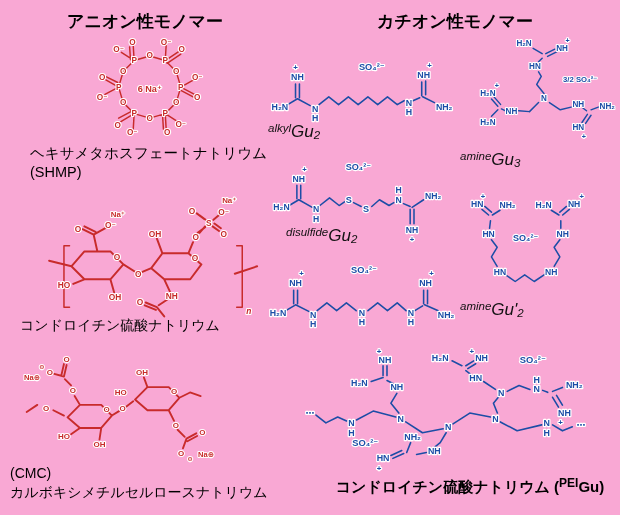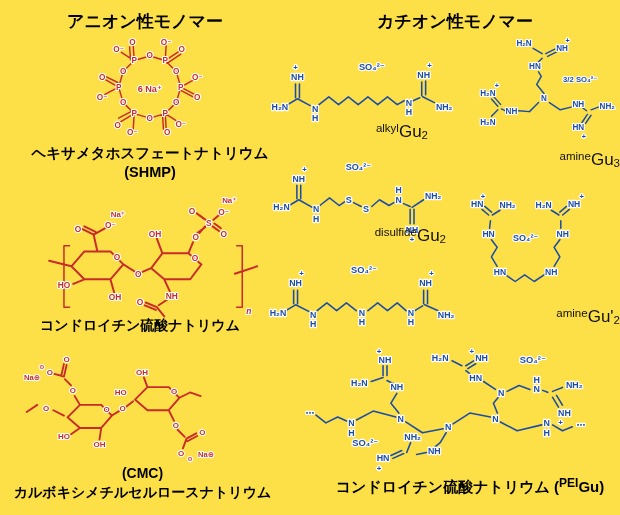--- a/index.html
+++ b/index.html
@@ -1,28 +1,28 @@
 <!DOCTYPE html>
 <html><head>
 <meta charset="utf-8">
 <style>
   html,body{margin:0;padding:0;background:#ffffff;}
-  #canvas{position:relative;width:620px;height:515px;background:#fde047;overflow:hidden;
+  #canvas{position:relative;width:620px;height:515px;background:#f9a8d4;overflow:hidden;
           font-family:"Liberation Sans","DejaVu Sans",sans-serif;}
   .col-title{position:absolute;text-align:center;font-size:17px;font-weight:bold;color:#000;}
   svg.mol{position:absolute;overflow:visible;}
   svg.red{color:#c82b2b;}
   svg.blue{color:#1c4da6;}
   svg.mol path.bond{stroke:currentColor;stroke-width:1.6;fill:none;stroke-linecap:round;stroke-linejoin:round;}
   svg.mol path.thick{stroke-width:2.1;}
   svg.mol text{font-family:"Liberation Sans","DejaVu Sans",sans-serif;font-weight:bold;
                text-anchor:middle;dominant-baseline:central;fill:currentColor;
                paint-order:stroke;stroke:#ffffff;stroke-width:2.4px;stroke-linejoin:round;}
-  .jp-cap{position:absolute;text-align:center;font-weight:bold;color:#000;font-size:14px;line-height:1.34;}
-  .en-cap{position:absolute;text-align:right;color:#111;white-space:nowrap;}
+  .jp-cap{position:absolute;text-align:left;font-weight:normal;color:#000;font-size:14px;line-height:1.34;}
+  .en-cap{position:absolute;text-align:left;color:#111;white-space:nowrap;font-style:italic;}
   .en-cap .pre{font-size:11.5px;vertical-align:5px;}
   .en-cap .main{font-size:17px;}
   .en-cap .sub{font-size:11.5px;vertical-align:-2px;}
   .pei-cap{position:absolute;text-align:center;font-weight:bold;color:#000;font-size:15px;white-space:nowrap;}
   .pei-cap .sup{font-size:12px;vertical-align:5px;}
 </style>
 </head>
 <body>
 
 <div id="canvas">
@@ -235,21 +235,21 @@
       <text x="48" y="13" font-size="9">NH₂</text>
       <text x="28" y="44" font-size="9">HN</text>
       <text x="40" y="84" font-size="9">HN</text>
       <text x="67" y="48" font-size="9.5">SO₄²⁻</text>
       <text x="94" y="84" font-size="9">NH</text>
       <text x="106" y="44" font-size="9">NH</text>
       <text x="86" y="13" font-size="9">H₂N</text>
       <text x="118" y="12" font-size="9">NH</text>
       <text x="126" y="4" font-size="8">+</text>
     </svg>
-  <div class="en-cap" style="left:460px;top:300px;width:160px;margin-top:7px;">
+  <div class="en-cap" style="left:460px;top:300px;width:160px;">
     <span class="pre">amine</span><span class="main">Gu'</span><span class="sub">2</span>
   </div>
 
   <svg class="mol blue" viewBox="0 0 310 140" style="left:302px;top:348px;width:306px;height:138px;">
     <path class="bond" d="M14 68 L24 76 M24 76 L36 70 M36 70 L45 74
       M55 73 L72 64 M72 64 L95 70 M105 75 L122 86 M122 86 L143 82
       M153 77 L170 66 M170 66 L191 70 M201 75 L218 84 M218 84 L243 78
       M254 78 L264 84 M264 84 L274 80
       M98 66 L90 56 M90 56 L96 46 M92 36 L86 33
       M82 28 L82 18 M86 28 L86 18 M82 30 L70 34

